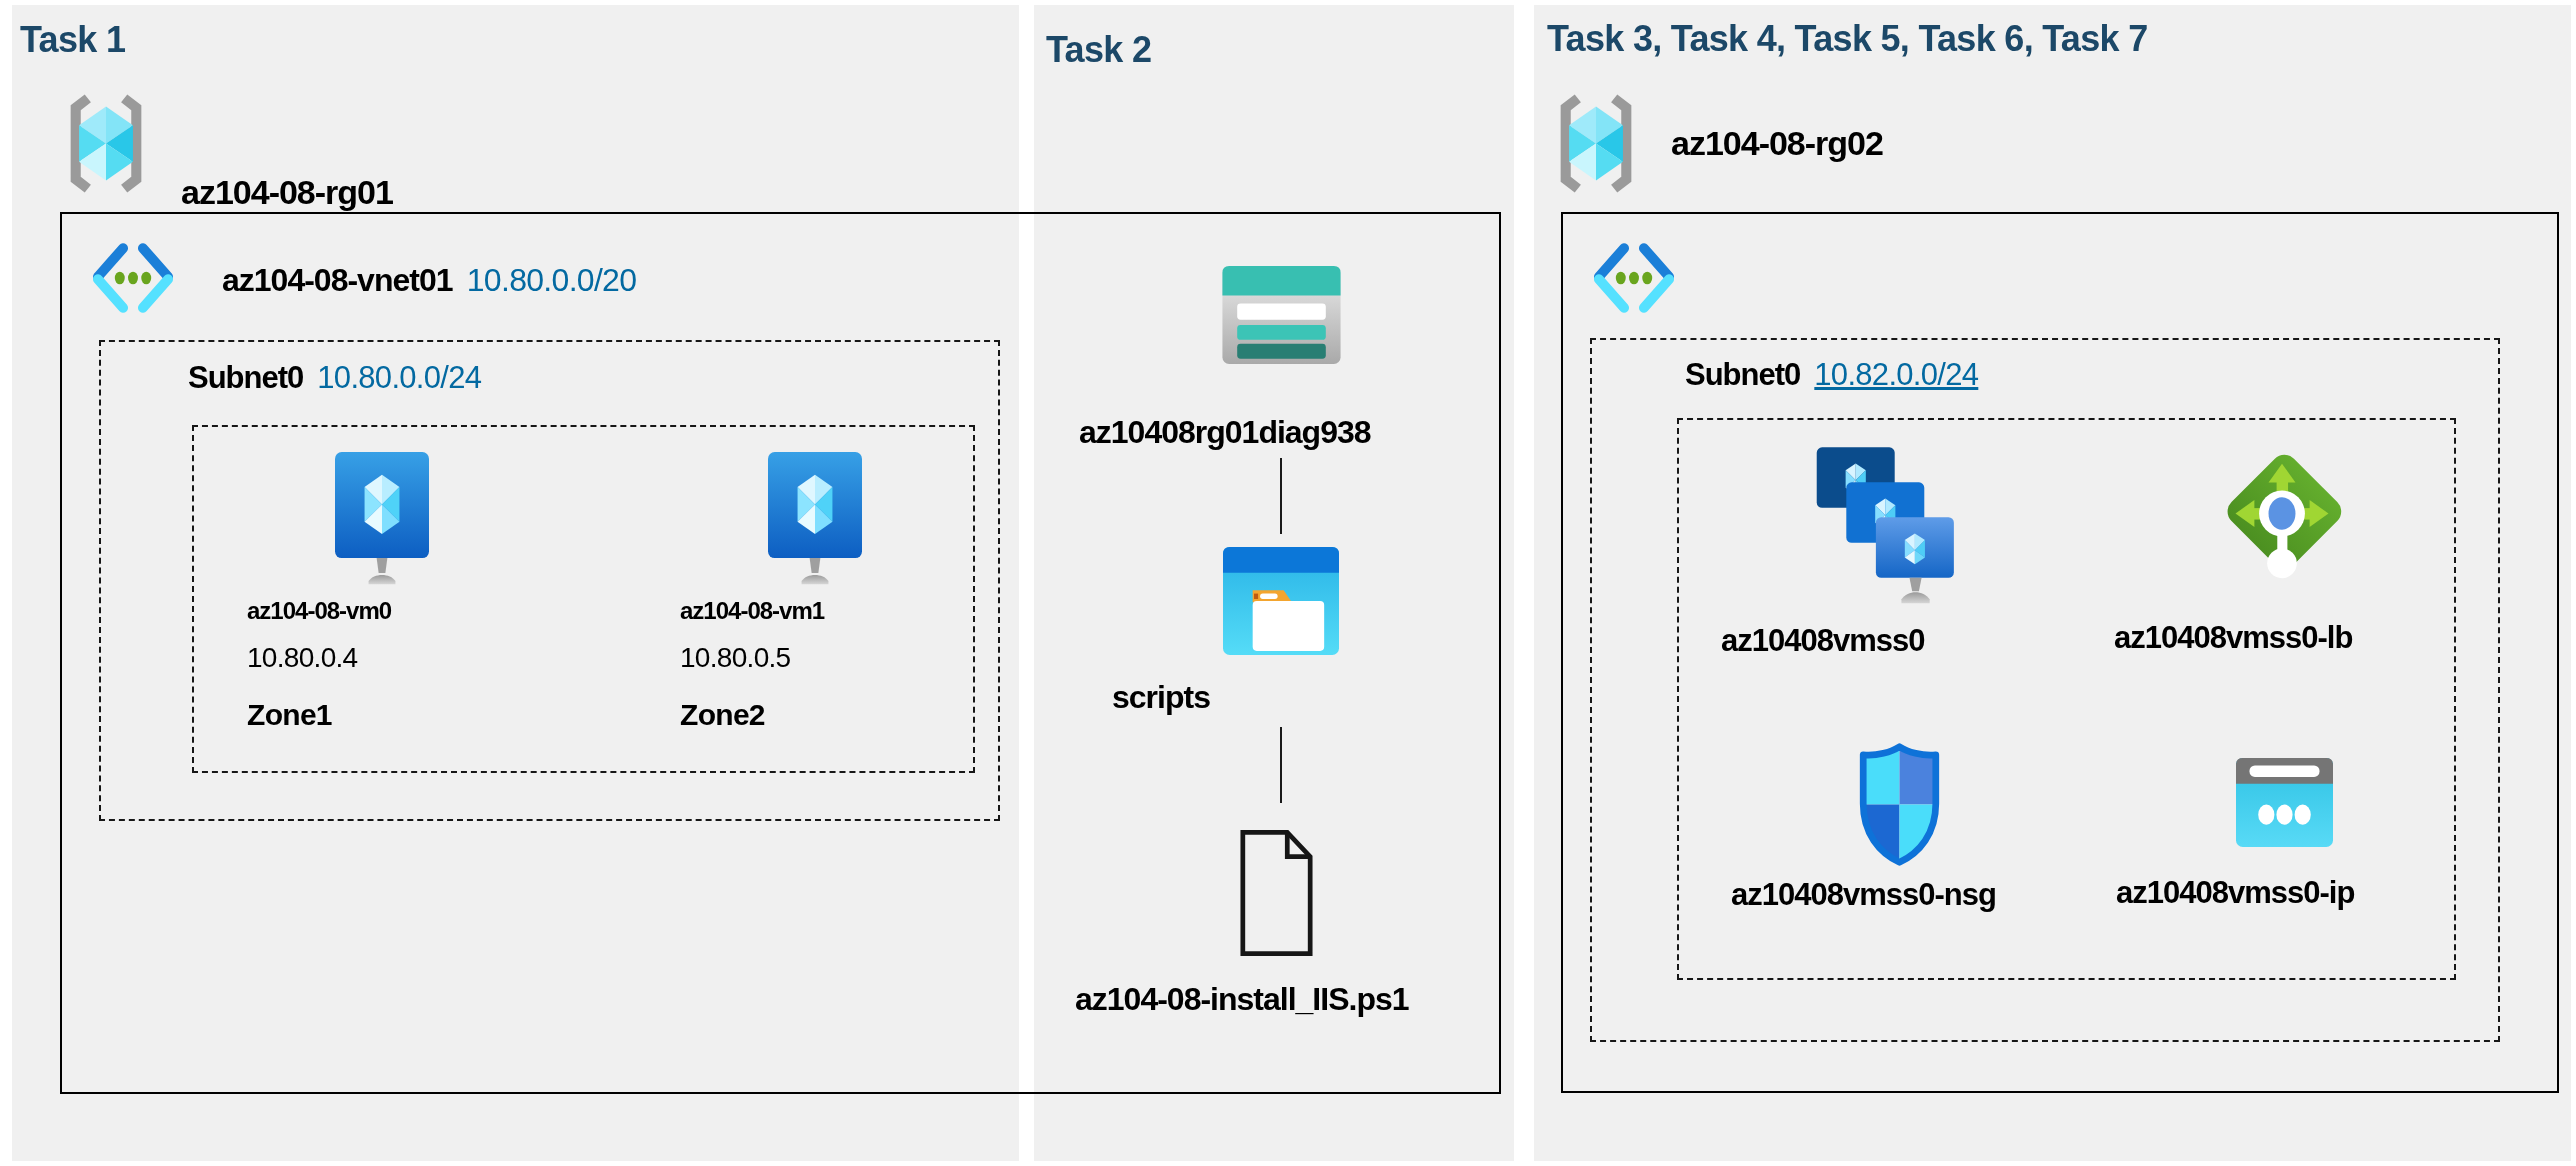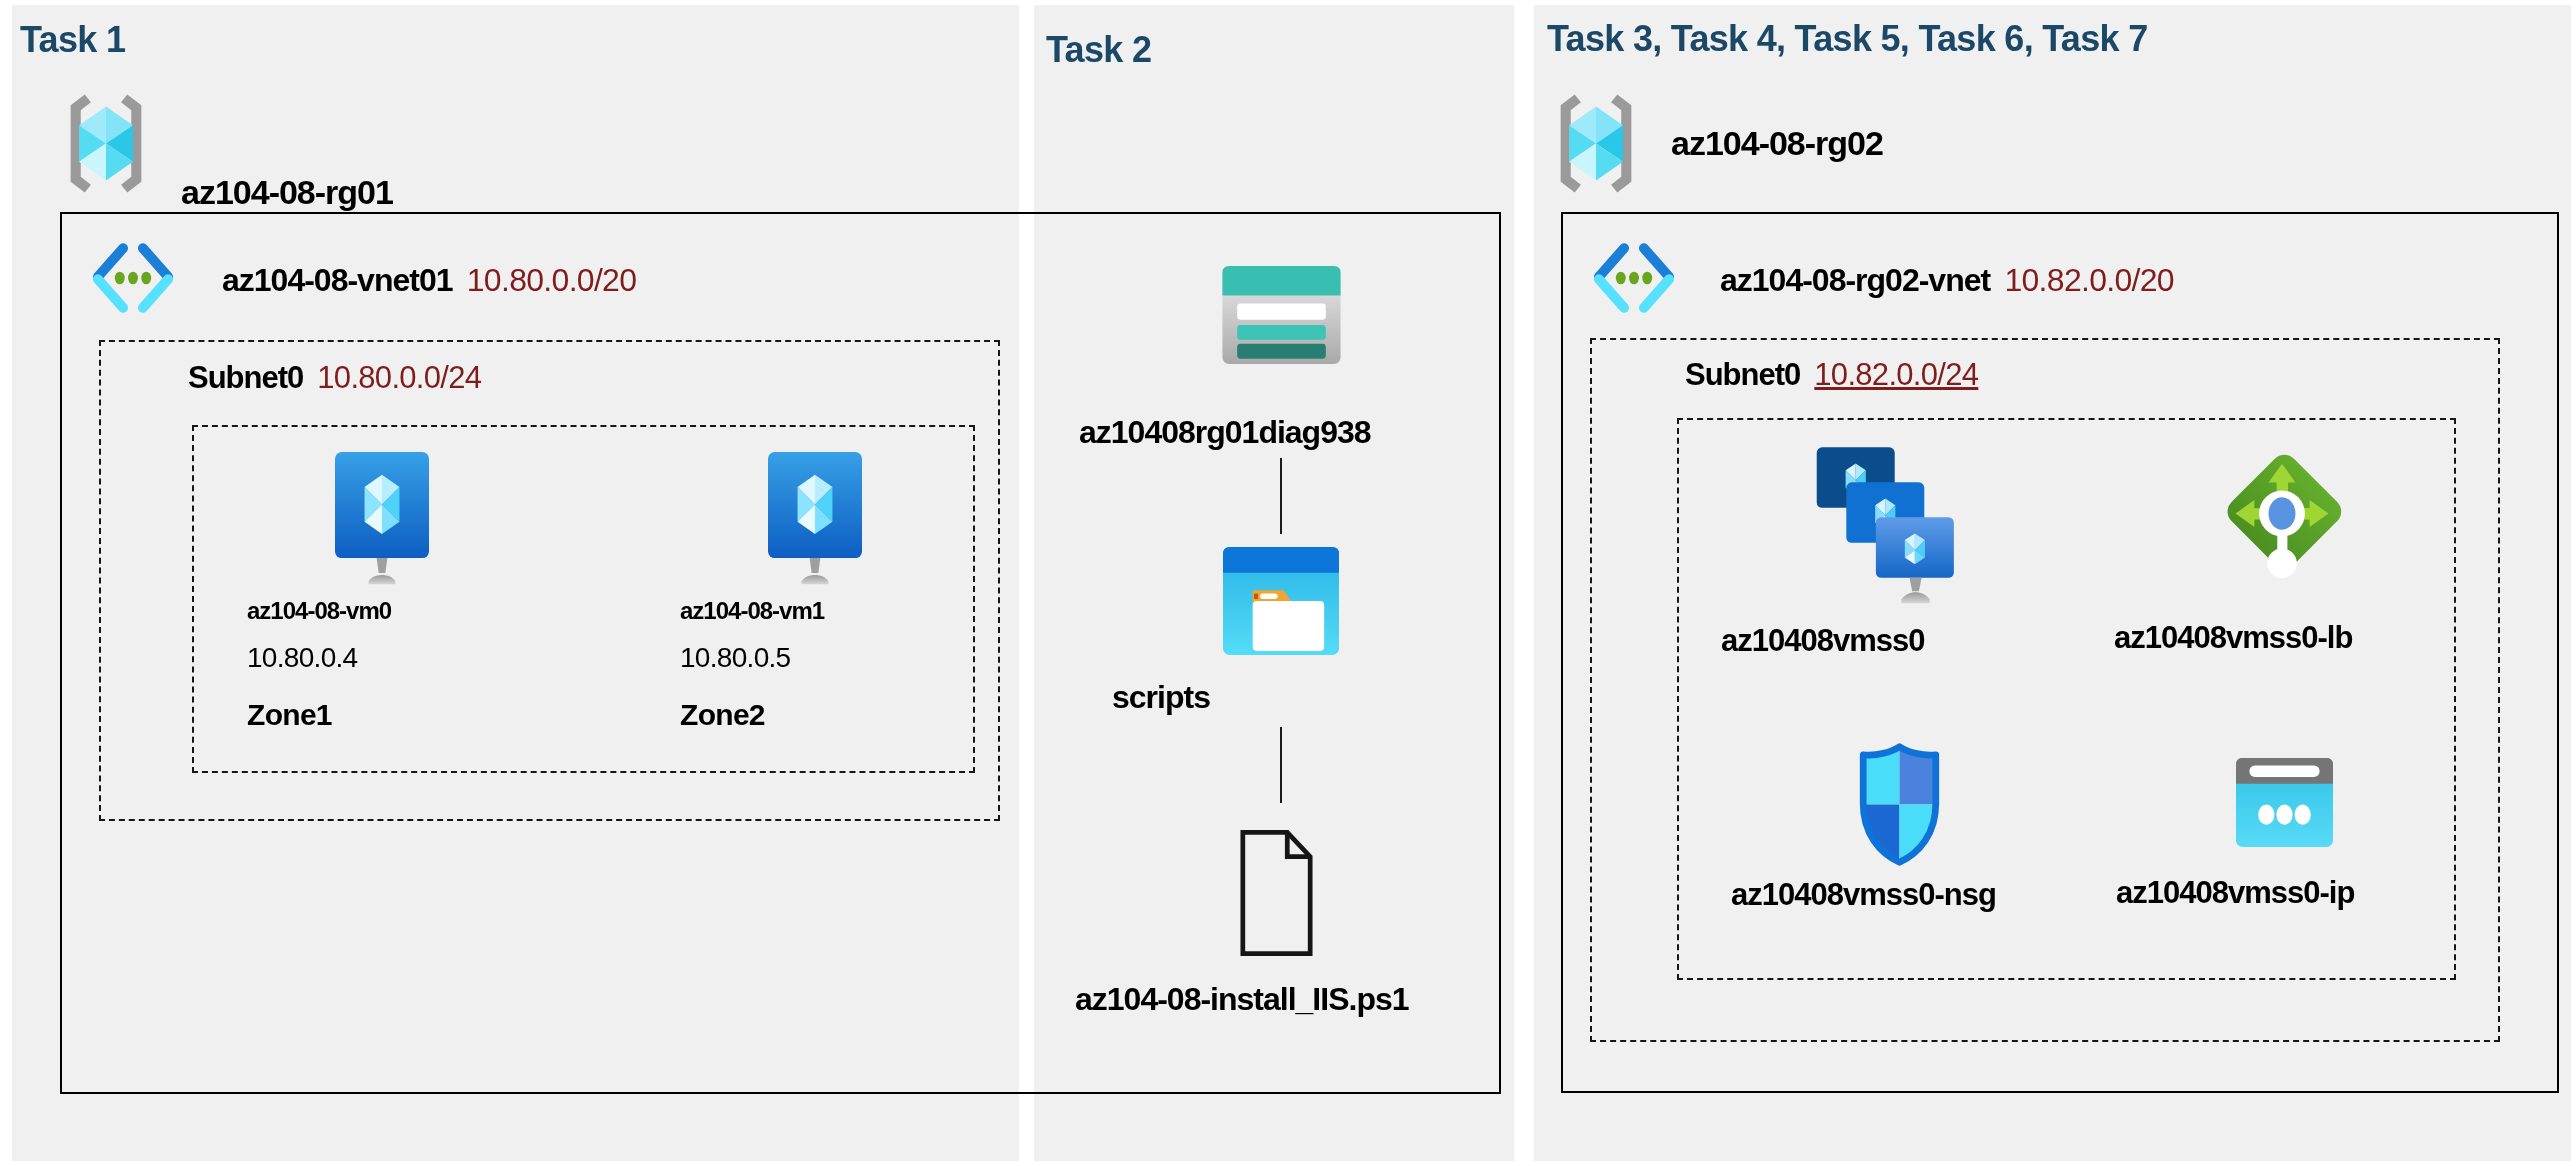--- a/index.html
+++ b/index.html
@@ -12,21 +12,21 @@
   .panel.p2{left:1034px;width:480px;}
   .panel.p3{left:1534px;width:1037px;}
 
   .title{position:absolute;font-size:36px;font-weight:bold;color:#1c4868;letter-spacing:-0.7px;line-height:40px;white-space:nowrap;}
 
   .solid-box{position:absolute;border:2.7px solid #000;}
   .dashed-box{position:absolute;border:2.7px dashed #161616;}
 
   .lbl{position:absolute;white-space:nowrap;}
   .b{font-weight:bold;letter-spacing:-1px;}
-  .r{font-weight:normal;letter-spacing:-0.7px;color:#7f1d1d;}
+  .r{font-weight:normal;letter-spacing:-0.7px;color:#0369a1;}
 
   .rg-label{font-size:34px;line-height:36px;}
   .vnet-label{font-size:32px;line-height:34px;}
   .subnet-label{font-size:31px;line-height:34px;}
 
   .ctr{position:absolute;text-align:left;}
   .vm-name{font-size:24px;font-weight:bold;letter-spacing:-1px;line-height:31px;}
   .vm-ip{font-size:28px;letter-spacing:-0.7px;line-height:31px;}
   .vm-zone{font-size:30px;font-weight:bold;letter-spacing:-0.7px;line-height:30px;}
   .res-label{font-size:32px;font-weight:bold;letter-spacing:-1px;line-height:34px;}
@@ -192,24 +192,20 @@
 
   <svg class="icon" style="left:1591px;top:235px;" width="86" height="86" viewBox="0 0 130 130">
     <path d="M50 20 L12 63" stroke="#1b7fd8" stroke-width="15" stroke-linecap="round"></path>
     <path d="M12 67 L50 110" stroke="#55e1ff" stroke-width="15" stroke-linecap="round"></path>
     <path d="M80 20 L118 63" stroke="#1b7fd8" stroke-width="15" stroke-linecap="round"></path>
     <path d="M118 67 L80 110" stroke="#55e1ff" stroke-width="15" stroke-linecap="round"></path>
     <ellipse cx="45" cy="65" rx="7.5" ry="9.5" fill="#69a51e"></ellipse>
     <ellipse cx="65" cy="65" rx="7.5" ry="9.5" fill="#69a51e"></ellipse>
     <ellipse cx="85" cy="65" rx="7.5" ry="9.5" fill="#69a51e"></ellipse>
   </svg>
-  <div class="lbl vnet-label" style="left:1720px;top:263px;">
-    <span class="b">az104-08-rg02-vnet</span>
-    <span class="r" style="margin-left:5.4px;">10.82.0.0/20</span>
-  </div>
 
   <div class="dashed-box" style="left:1590px;top:338px;width:906px;height:700px;"></div>
   <div class="lbl subnet-label" style="left:1685px;top:358px;">
     <span class="b">Subnet0</span>
     <span class="r" style="margin-left:5.4px;text-decoration:underline;">10.82.0.0/24</span>
   </div>
 
   <div class="dashed-box" style="left:1677px;top:418px;width:775px;height:558px;"></div>
 
   <svg class="icon" style="left:1815px;top:446px;" width="150" height="160" viewBox="0 0 222 238">

